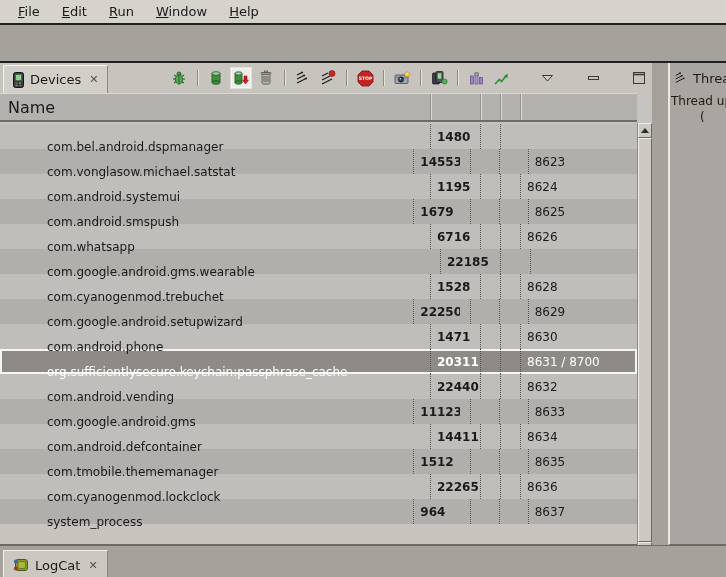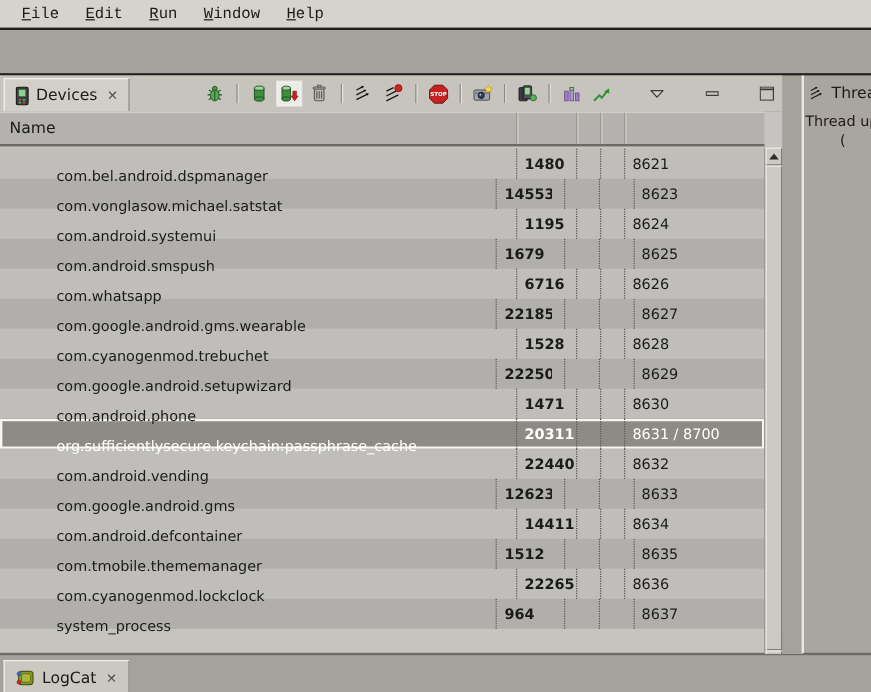--- a/index.html
+++ b/index.html
@@ -7,21 +7,21 @@
     position:relative;width:726px;height:577px;overflow:hidden;
     background:#a5a29c;font-family:"DejaVu Sans",sans-serif;color:#1a1a1a;
     -webkit-font-smoothing:antialiased;
   }
   
   .menubar{
     position:absolute;left:0;top:0;width:726px;height:25px;background:#d6d3cc;
     border-bottom:2px solid #1f1f1f;display:flex;align-items:center;
     padding-left:8px;box-sizing:border-box;font-size:13px;gap:0;
   }
-  .menu-item{padding:2px 12px 2px 10px;cursor:default;font-family:Liberation Mono, monospace;}
+  .menu-item{padding:2px 12px 2px 10px;cursor:default;}
   .menu-item u{text-decoration:underline;}
   
   .blankbar{
     position:absolute;left:0;top:27px;width:726px;height:34px;
     background:#a5a29c;border-bottom:2px solid #1f1f1f;box-sizing:content-box;
   }
   
   .main{position:absolute;left:0;top:63px;width:726px;height:482px;}
   .devices{
     position:absolute;left:0;top:0;width:652px;height:482px;
@@ -41,21 +41,21 @@
   }
   .tb-icon{width:18px;height:18px;display:flex;align-items:center;justify-content:center;}
   .tb-active{background:#edebe7;outline:1px solid #f6f5f2;box-shadow:0 0 0 2px #e2e0da;}
   .tb-sep{width:1px;height:16px;background:#8e8c86;box-shadow:1px 0 0 #e4e2dd;margin:0 2px;}
   .tb-gap{width:14px;}
   
   .table{position:absolute;left:0;top:30px;width:652px;height:434px;background:#c5c4c1;}
   .thead{
     display:flex;height:29px;width:637px;background:#b4b2ae;
     border-top:1px solid #d9d7d3;border-bottom:2px solid #6e6b64;box-sizing:border-box;
-    font-size:13px;align-items:center;
+    font-size:16px;align-items:center;
   }
   .th{height:100%;display:flex;align-items:center;box-sizing:border-box;}
   .th+.th{border-left:1px solid #98968f;box-shadow:inset 1px 0 0 #d9d7d3;}
   .th-name{width:430px;padding-left:8px;}
   .th-pid{width:50px;} .th-a{width:20px;} .th-b{width:20px;} .th-port{width:117px;}
   .rows{position:absolute;left:0;top:31px;width:637px;}
   .row{display:flex;height:25px;font-size:12px;align-items:center;cursor:default;}
   .row.light{background:#bfbebb;}
   .row.dark{background:#b0afac;gap:10px;}
   .row.sel{background:#8e8b86;color:#ffffff;box-shadow:inset 0 0 0 2px #f5f5f3;}
@@ -284,21 +284,20 @@
           <div class="th th-b"></div>
           <div class="th th-port"></div>
         </div>
 
         <div class="rows" id="rows">
             <div class="row light">
               <div class="cell c-name">com.bel.android.dspmanager</div>
               <div class="cell c-pid">1480</div>
               <div class="cell c-a"></div>
               <div class="cell c-b"></div>
-              <div class="cell c-port">8621</div>
             </div>
             <div class="row dark">
               <div class="cell c-name">com.vonglasow.michael.satstat</div>
               <div class="cell c-pid">14553</div>
               <div class="cell c-a"></div>
               <div class="cell c-b"></div>
               <div class="cell c-port">8623</div>
             </div>
             <div class="row light">
               <div class="cell c-name">com.android.systemui</div>
@@ -319,21 +318,20 @@
               <div class="cell c-pid">6716</div>
               <div class="cell c-a"></div>
               <div class="cell c-b"></div>
               <div class="cell c-port">8626</div>
             </div>
             <div class="row dark">
               <div class="cell c-name">com.google.android.gms.wearable</div>
               <div class="cell c-pid">22185</div>
               <div class="cell c-a"></div>
               <div class="cell c-b"></div>
-              <div class="cell c-port">8627</div>
             </div>
             <div class="row light">
               <div class="cell c-name">com.cyanogenmod.trebuchet</div>
               <div class="cell c-pid">1528</div>
               <div class="cell c-a"></div>
               <div class="cell c-b"></div>
               <div class="cell c-port">8628</div>
             </div>
             <div class="row dark">
               <div class="cell c-name">com.google.android.setupwizard</div>
@@ -358,21 +356,21 @@
             </div>
             <div class="row light">
               <div class="cell c-name">com.android.vending</div>
               <div class="cell c-pid">22440</div>
               <div class="cell c-a"></div>
               <div class="cell c-b"></div>
               <div class="cell c-port">8632</div>
             </div>
             <div class="row dark">
               <div class="cell c-name">com.google.android.gms</div>
-              <div class="cell c-pid">12623</div>
+              <div class="cell c-pid">11123</div>
               <div class="cell c-a"></div>
               <div class="cell c-b"></div>
               <div class="cell c-port">8633</div>
             </div>
             <div class="row light">
               <div class="cell c-name">com.android.defcontainer</div>
               <div class="cell c-pid">14411</div>
               <div class="cell c-a"></div>
               <div class="cell c-b"></div>
               <div class="cell c-port">8634</div>

